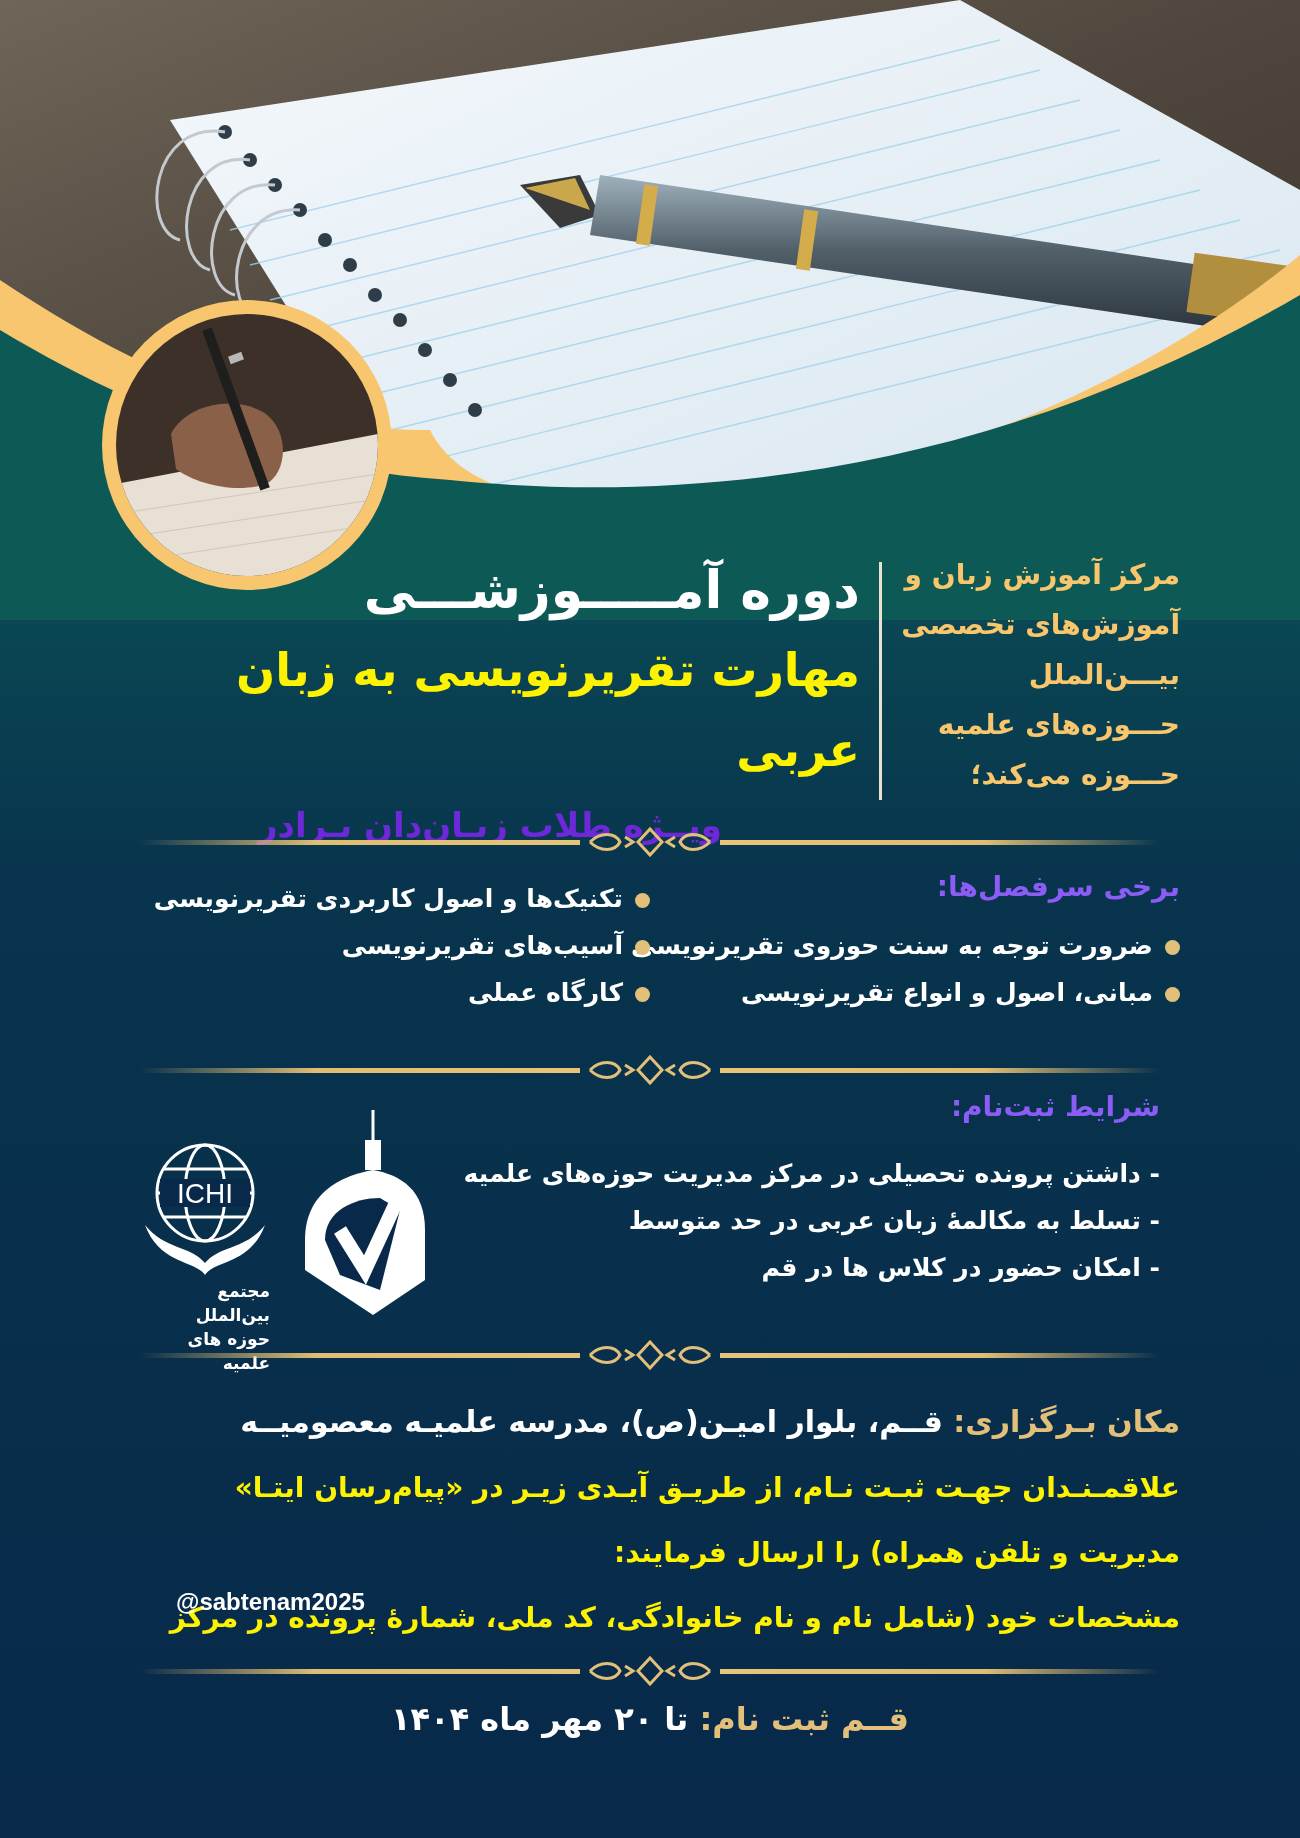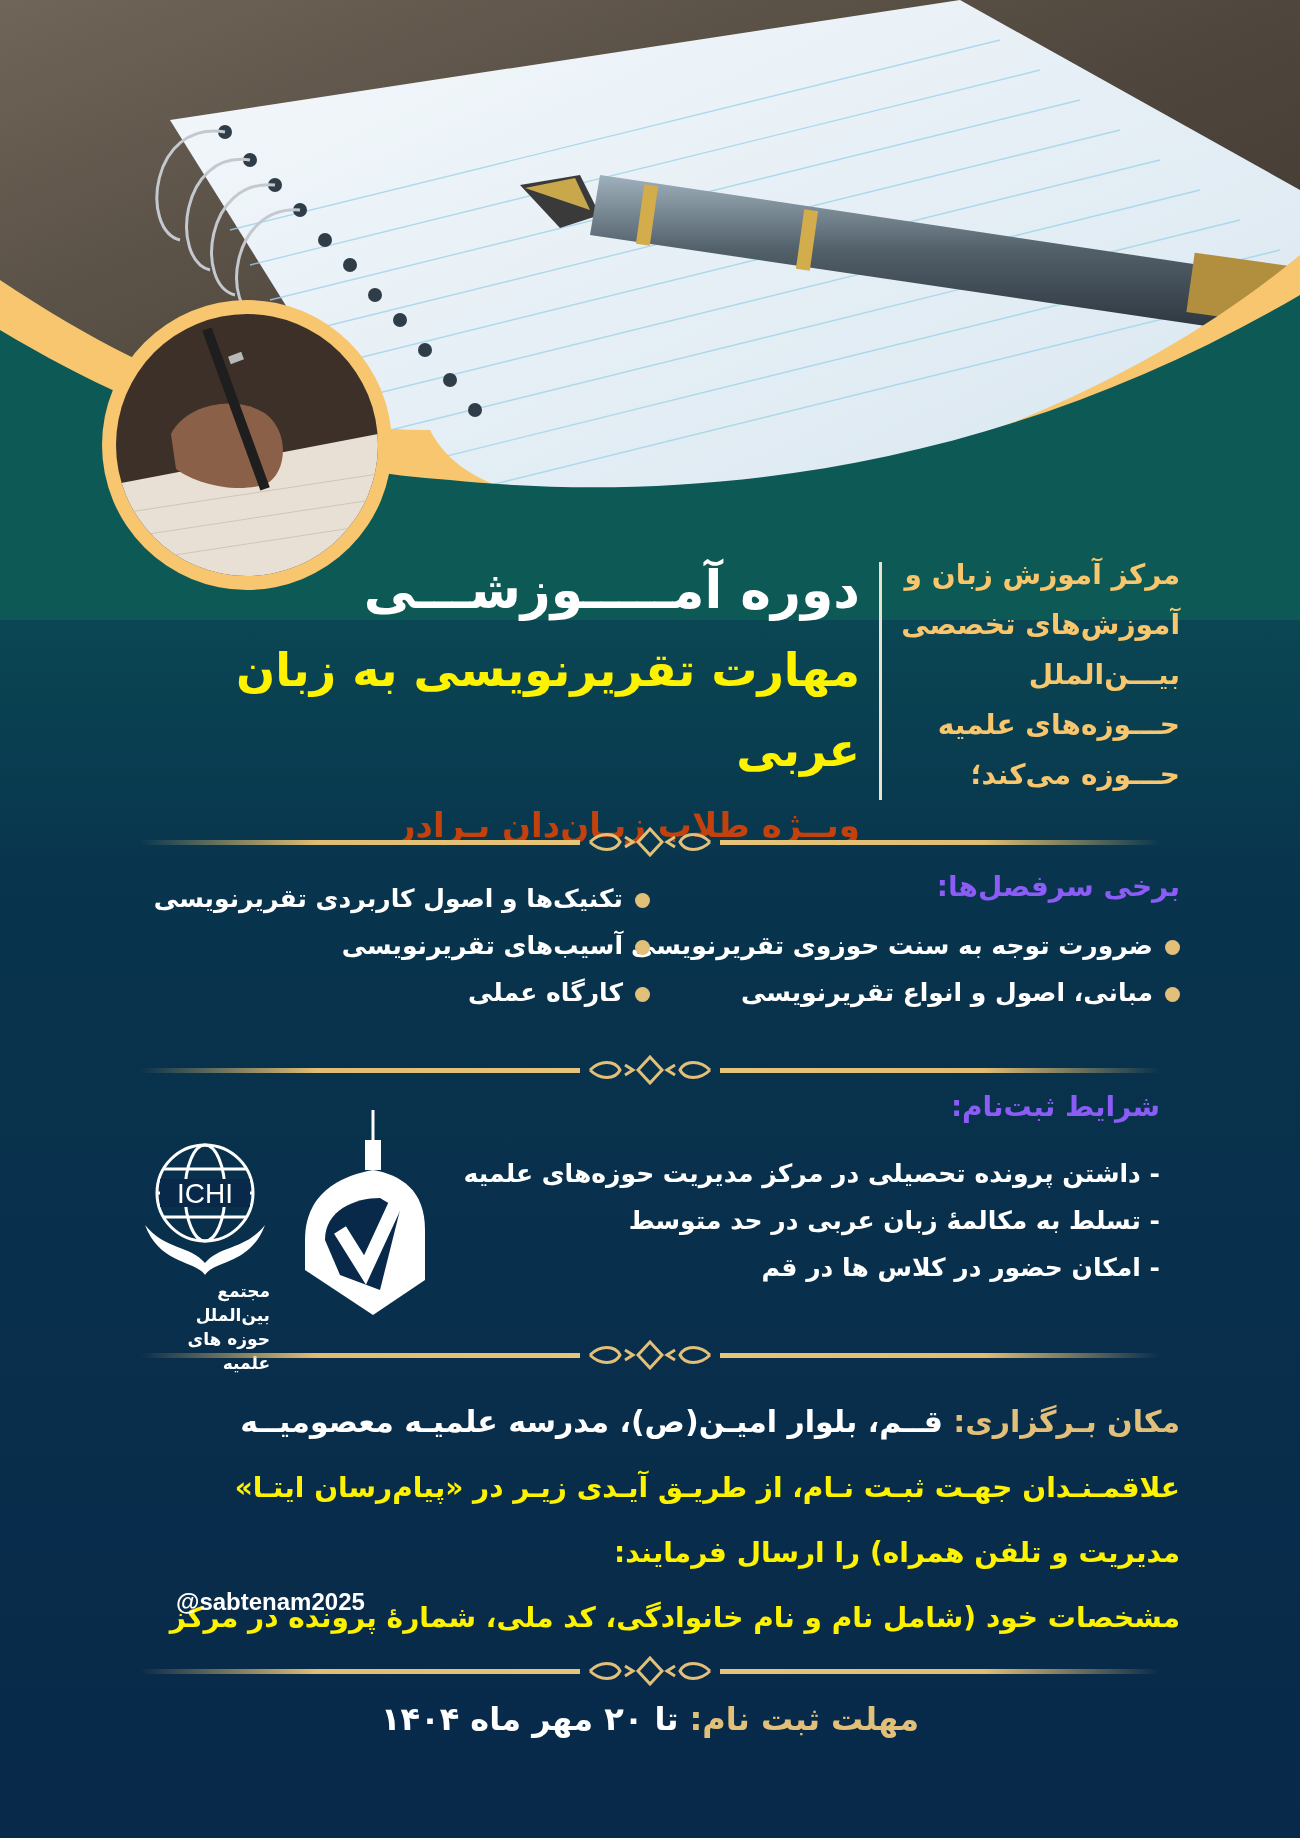--- a/index.html
+++ b/index.html
@@ -27,21 +27,21 @@
   .org {
     position: absolute; right: 0; top: 0; width: 290px;
     color: #f8c66c; font-weight: bold; font-size: 28px; line-height: 50px; text-align: right;
   }
   .vsep { position: absolute; right: 298px; top: 12px; width: 3px; height: 238px; background: #e8e2cf; }
   .course {
     position: absolute; right: 320px; top: 0; width: 740px; text-align: right;
   }
   .course-line1 { font-size: 52px; font-weight: bold; color: #fff; line-height: 80px; letter-spacing: 2px; }
   .course-line2 { font-size: 46px; font-weight: bold; color: #fdf200; line-height: 80px; }
-  .course-line3 { font-size: 34px; font-weight: bold; color: #c2410c; line-height: 70px; }
+  .course-line3 { font-size: 34px; font-weight: bold; color: #6d28d9; line-height: 70px; text-align: center; }
 
   
   .divider { position: absolute; left: 140px; width: 1020px; height: 30px; }
   .divider .bar {
     position: absolute; top: 13px; height: 5px; width: 440px;
   }
   .divider .bar.l { left: 0; background: linear-gradient(90deg, rgba(225,190,110,0), #e0bd73 40%, #e6c47a); }
   .divider .bar.r { right: 0; background: linear-gradient(90deg, #e6c47a, #e0bd73 60%, rgba(225,190,110,0)); }
   .divider svg { position: absolute; left: 440px; top: 0; width: 140px; height: 30px; }
 
@@ -298,15 +298,15 @@
       <path d="M10,15 C20,5 35,5 40,15 C35,25 20,25 10,15"></path>
       <path d="M130,15 C120,5 105,5 100,15 C105,25 120,25 130,15"></path>
       <path d="M70,2 L82,15 L70,28 L58,15 Z"></path>
       <path d="M45,10 L53,15 L45,20"></path>
         <path d="M95,10 L87,15 L95,20"></path>
     </g>
   </svg>
 </div>
 
 <div class="deadline">
-  <span class="gold">مهلت ثبت نام:</span>
+  <span class="gold">قــم ثبت نام:</span>
   <span class="white">تا ۲۰ مهر ماه ۱۴۰۴</span>
 </div>
 
 </body></html>

